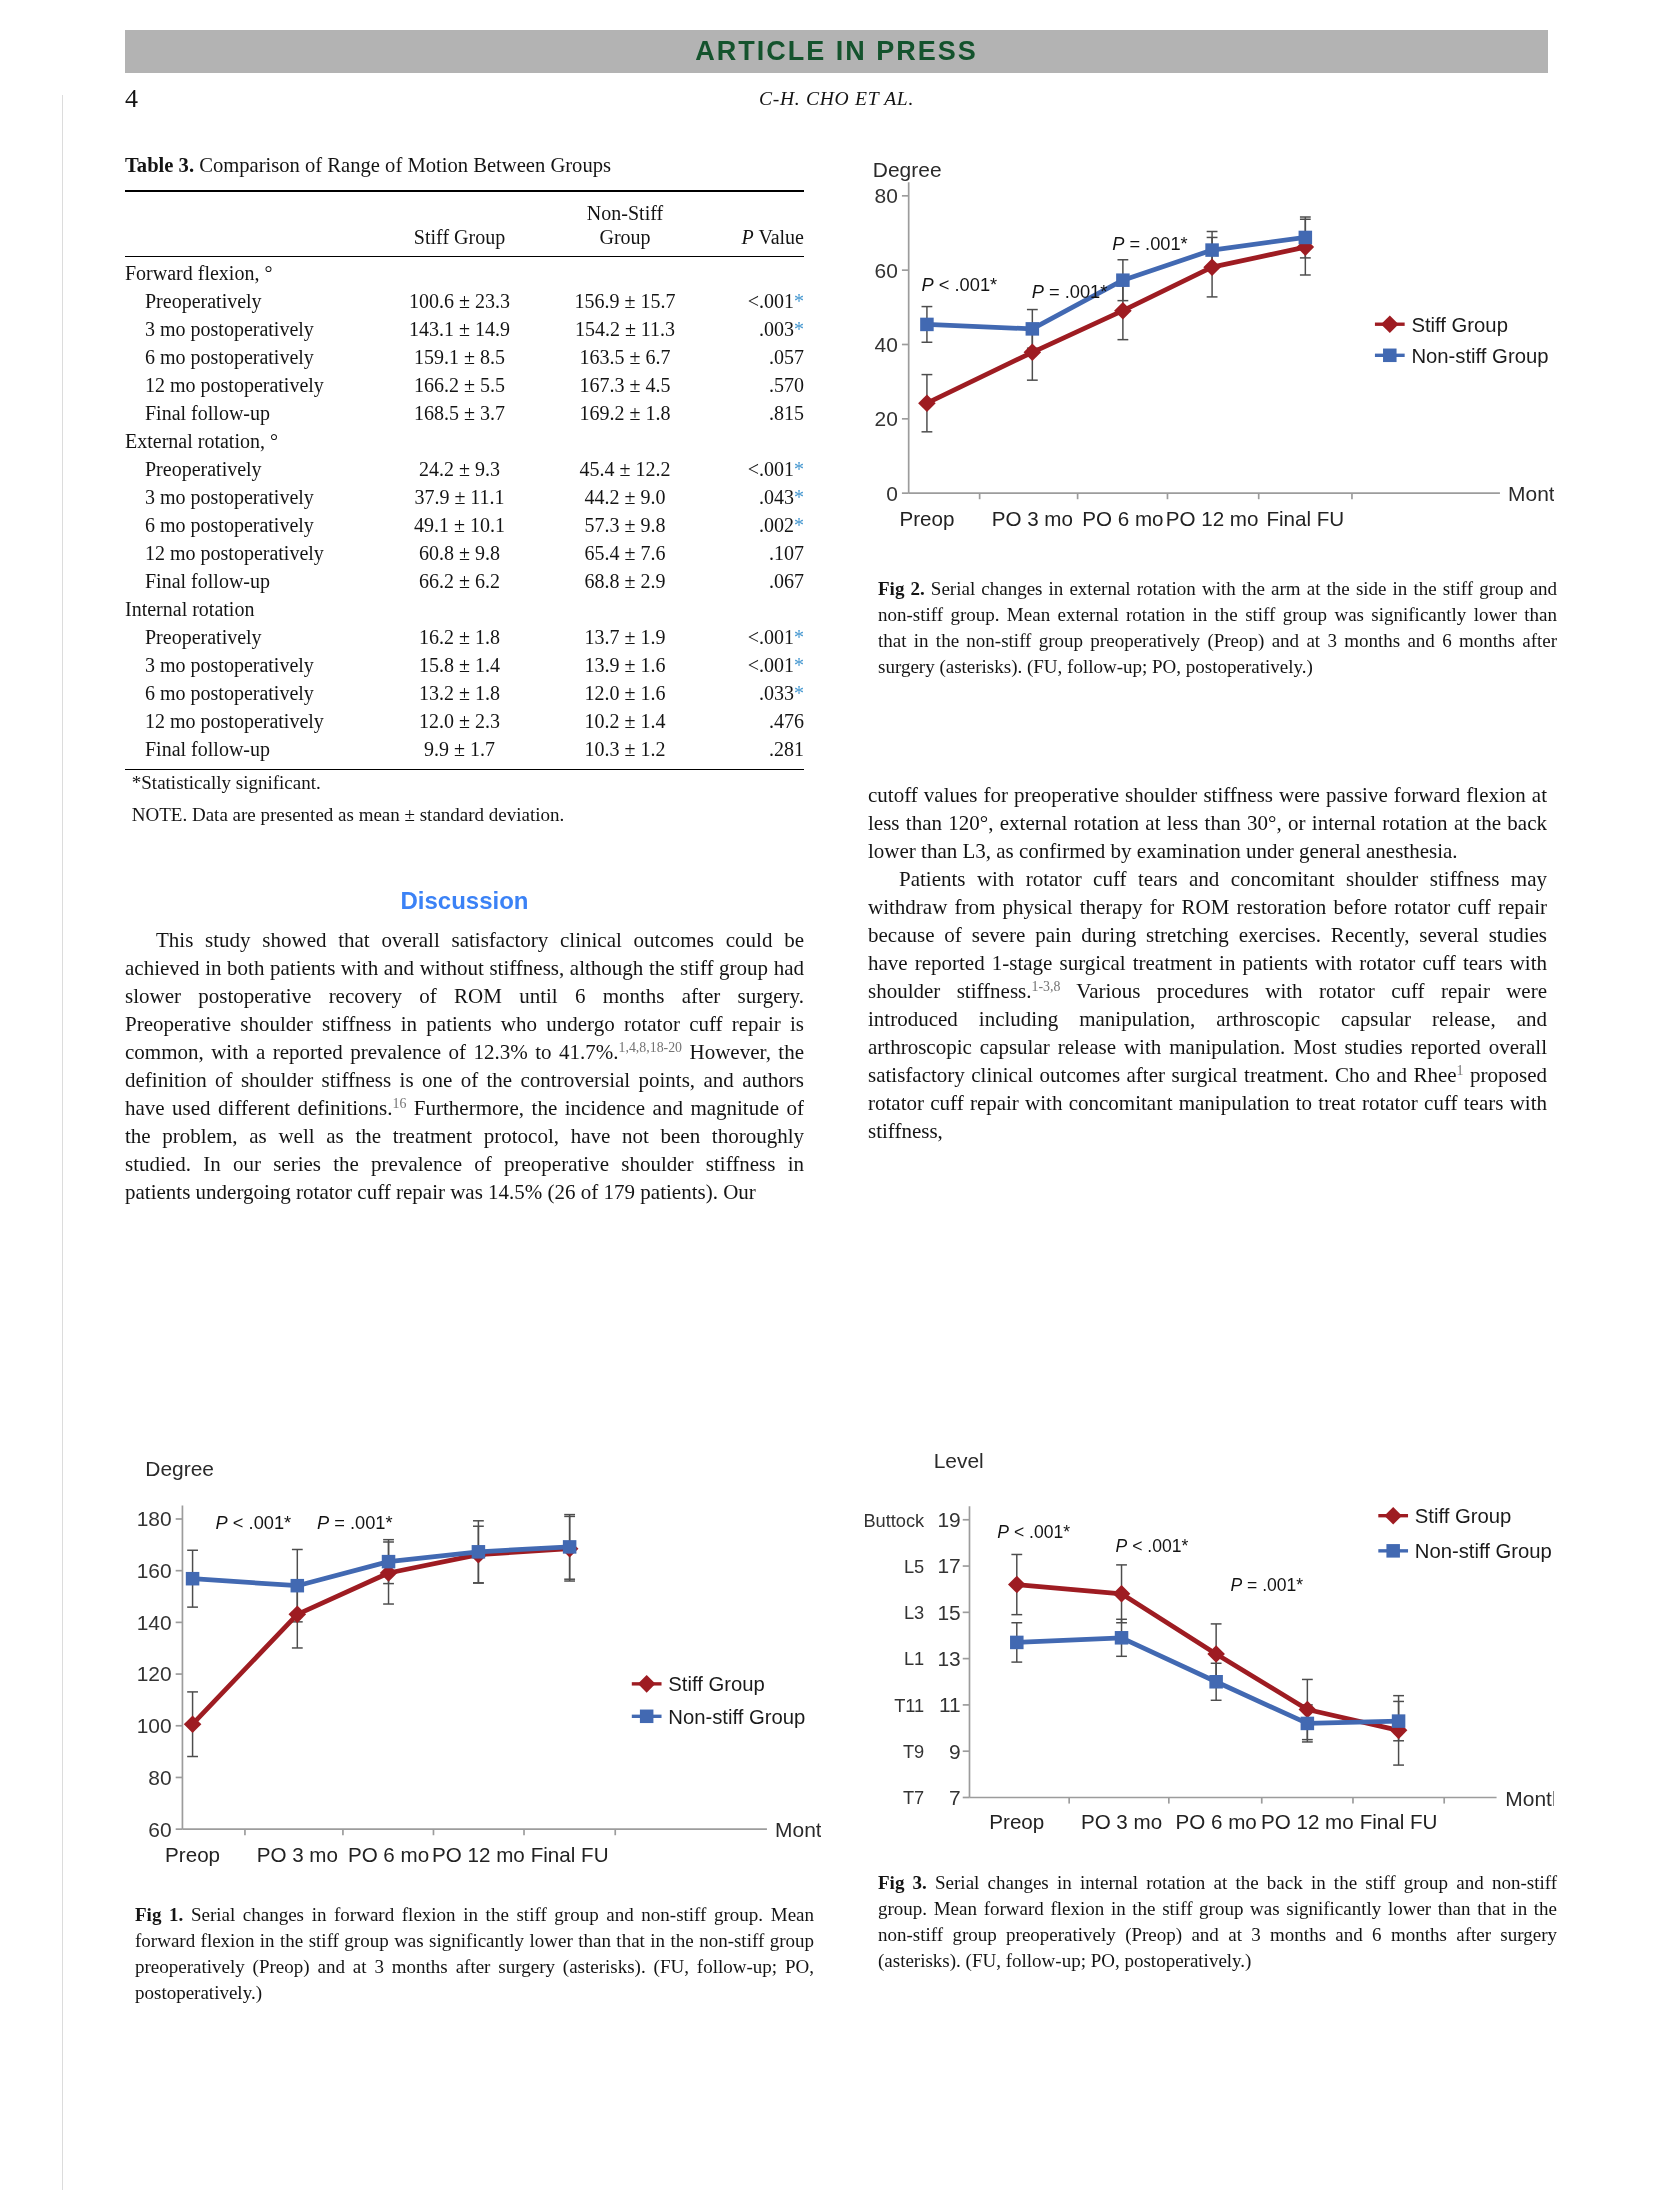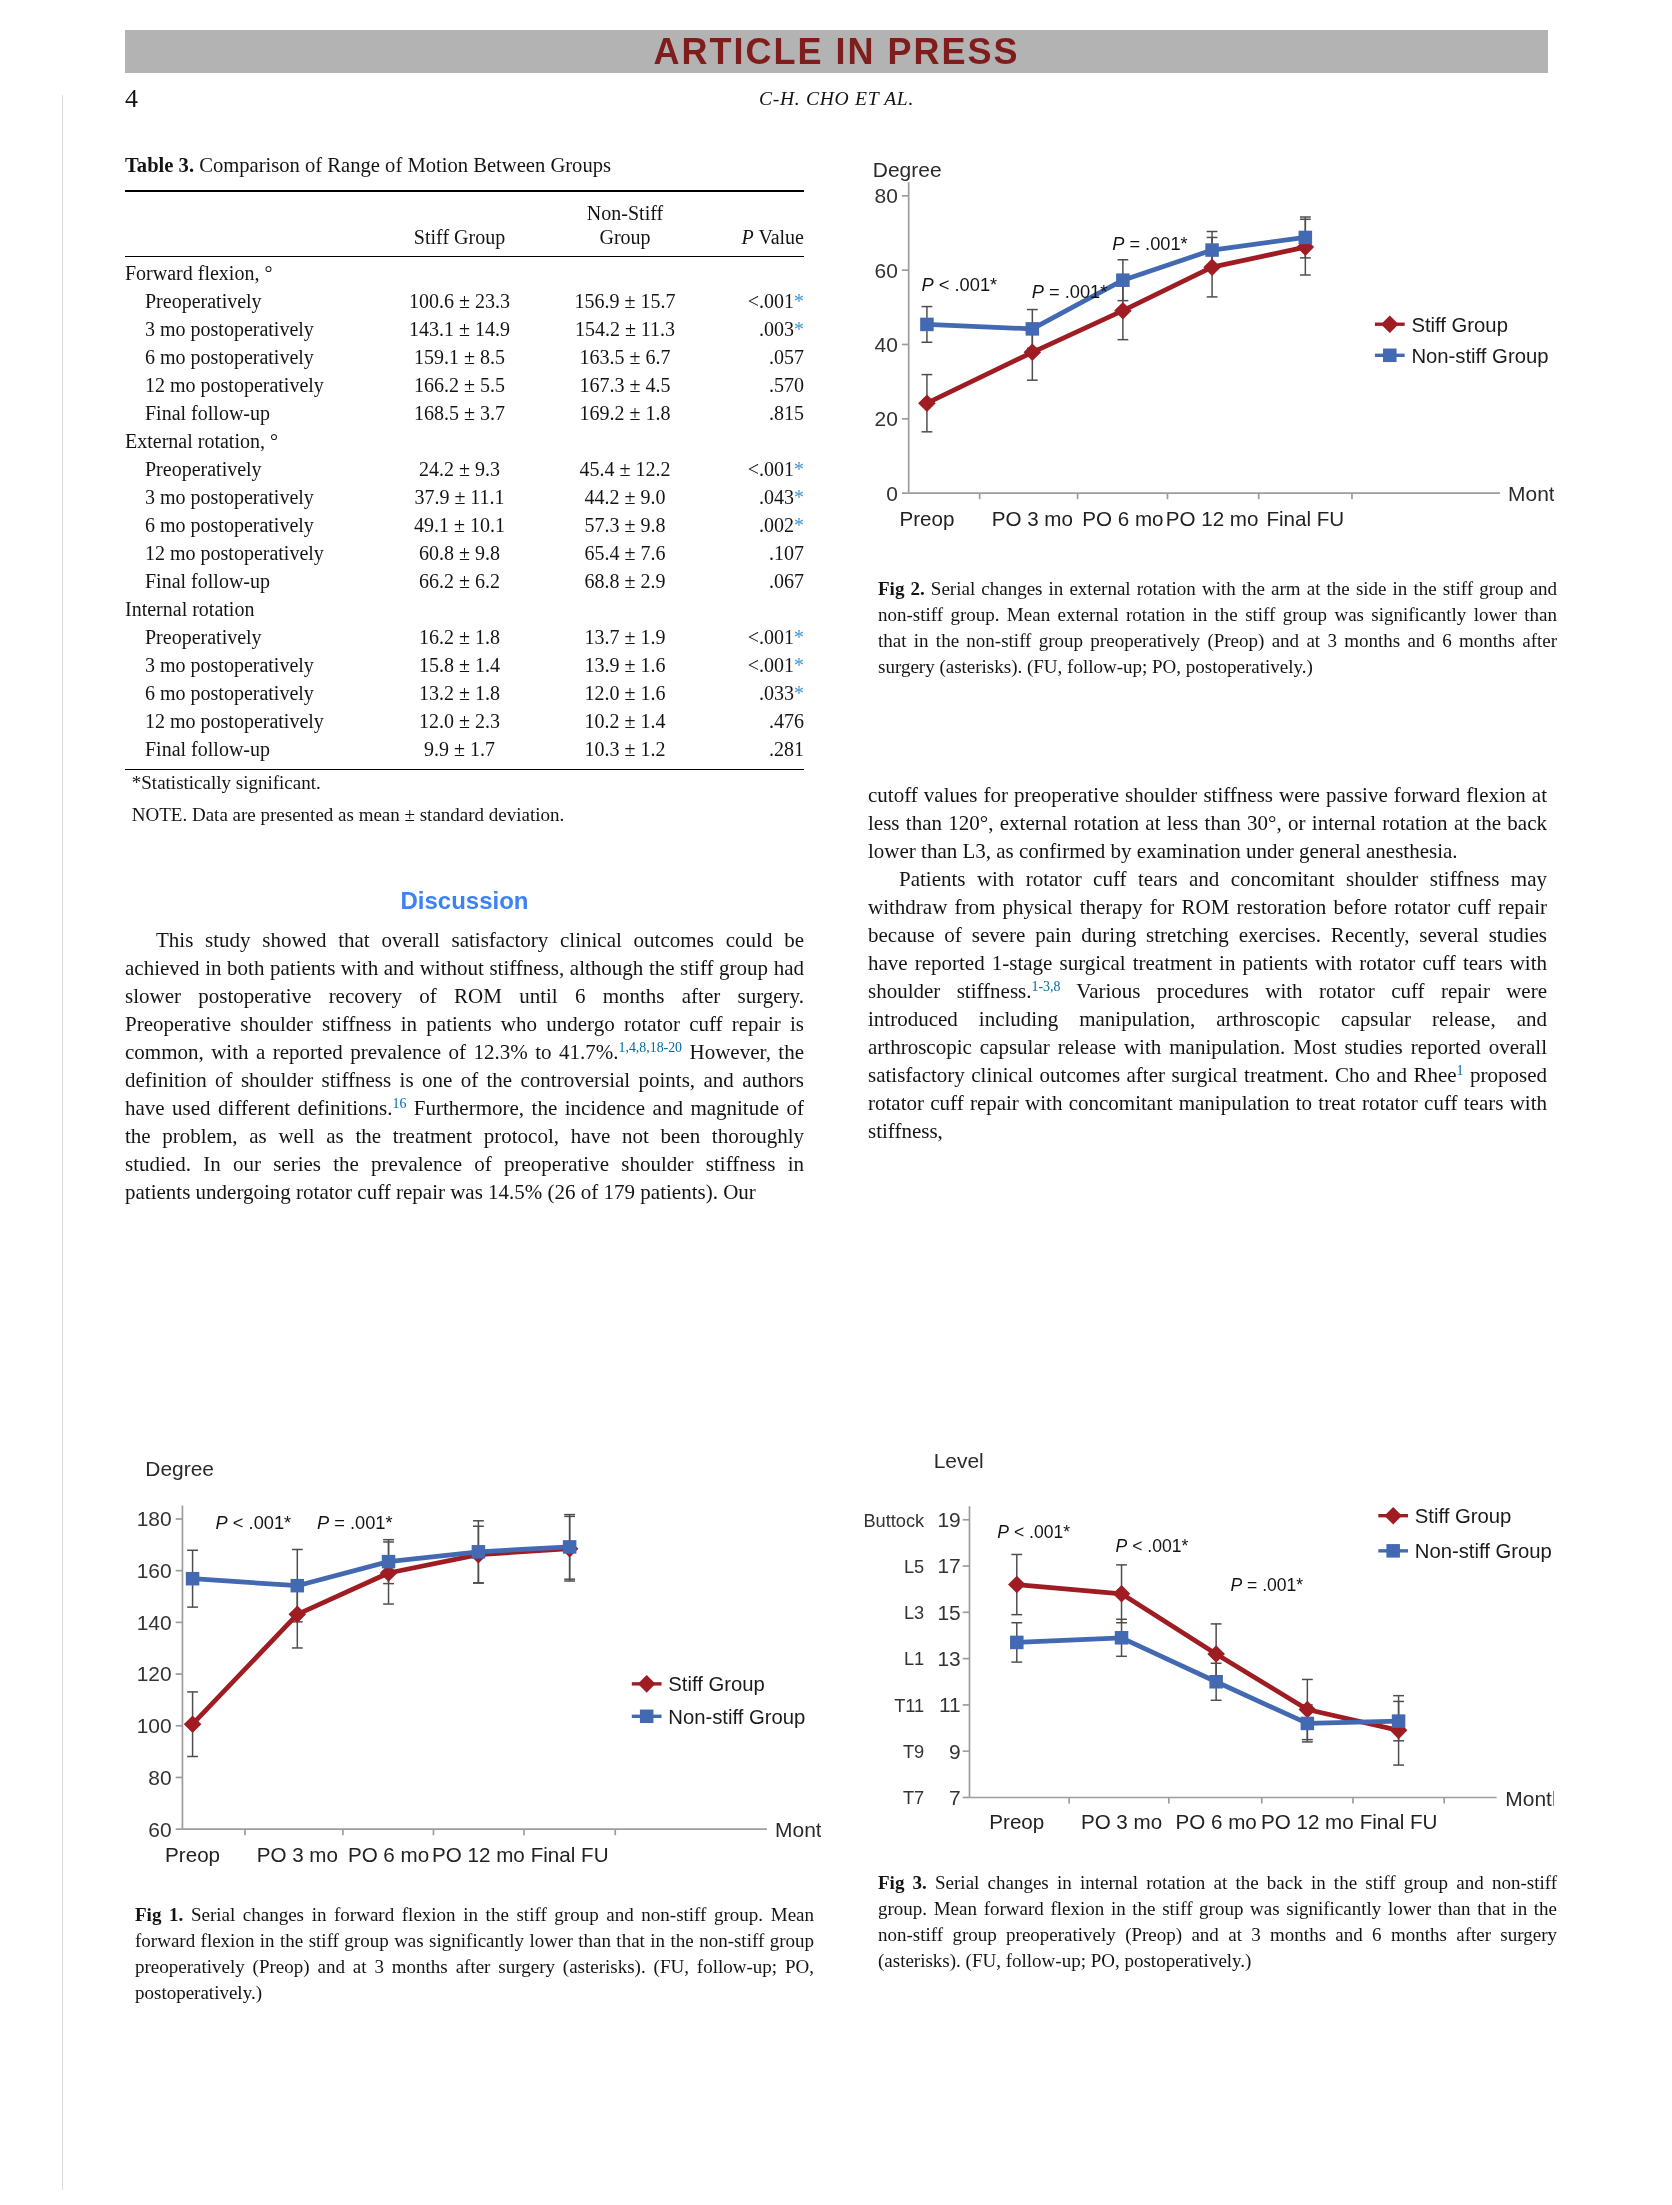--- a/index.html
+++ b/index.html
@@ -1,22 +1,22 @@
 <!DOCTYPE html>
 <html style="font-size:10.8px"><head>
 <meta charset="utf-8">
 <style>
   html,body{margin:0;padding:0;background:#ffffff;}
   .page{position:relative;width:1673px;height:2205px;background:#fff;
         font-family:"Liberation Serif",serif;color:#141414;overflow:hidden;}
   .mline{position:absolute;left:62px;top:95px;width:1.4px;height:2095px;background:#dcdcdc;}
   .banner{position:absolute;left:125px;top:30px;width:1423px;height:43px;background:#b3b3b3;
           display:flex;align-items:center;justify-content:center;
-          font-family:"Liberation Sans",sans-serif;font-weight:bold;font-size:36px;
-          color:#7f1d1d;letter-spacing:2px;}
+          font-family:"Liberation Sans",sans-serif;font-weight:bold;font-size:27px;
+          color:#14532d;letter-spacing:2px;}
   .pagenum{position:absolute;left:125px;top:84px;font-size:26px;}
   .runhead{position:absolute;left:125px;top:88px;width:1423px;text-align:center;
            font-style:italic;font-size:19.6px;letter-spacing:0.7px;}
   
   .tbl{position:absolute;left:125px;top:150px;width:679px;}
   .tbl-title{font-size:20.6px;line-height:30px;margin-bottom:9.5px;}
   .tgrid{display:grid;grid-template-columns:250px 169px 162px 98px;}
   .thead{border-top:2px solid #000;border-bottom:1.7px solid #000;padding:9.5px 0 6.8px;}
   .colhead{font-size:20px;line-height:24px;display:flex;flex-direction:column;
            justify-content:flex-end;align-items:center;text-align:center;}
@@ -32,21 +32,21 @@
   .note.first{margin-top:6.8px;}
   .star{color:#4396cf;}
   
   .jpar{font-size:21px;line-height:28px;text-align:justify;margin:0;}
   .indent{text-indent:31px;}
   #disc{position:absolute;left:125px;top:887px;width:679px;margin:0;text-align:center;
         font-family:"Liberation Sans",sans-serif;font-weight:bold;font-size:24px;color:#3b82f6;}
   #paraL{position:absolute;left:125px;top:926px;width:679px;}
   #paraR{position:absolute;left:868px;top:781px;width:679px;}
   #paraR p{margin:0;}
-  sup.ref{color:#0369a1;font-size:0.66em;line-height:0;position:relative;top:-0.5em;vertical-align:baseline;}
+  sup.ref{color:#737373;font-size:0.66em;line-height:0;position:relative;top:-0.5em;vertical-align:baseline;}
   
   .figbox{position:absolute;}
   #fig2box{left:858px;top:155px;width:696px;height:406px;}
   #fig1box{left:125px;top:1446px;width:696px;height:446px;}
   #fig3box{left:858px;top:1440px;width:696px;height:419px;}
   .caption{position:absolute;font-size:19px;line-height:26px;text-align:justify;margin:10px;width:679px;}
   #cap2{left:868px;top:566px;}
   #cap1{left:125px;top:1892px;}
   #cap3{left:868px;top:1860px;}
 </style>

